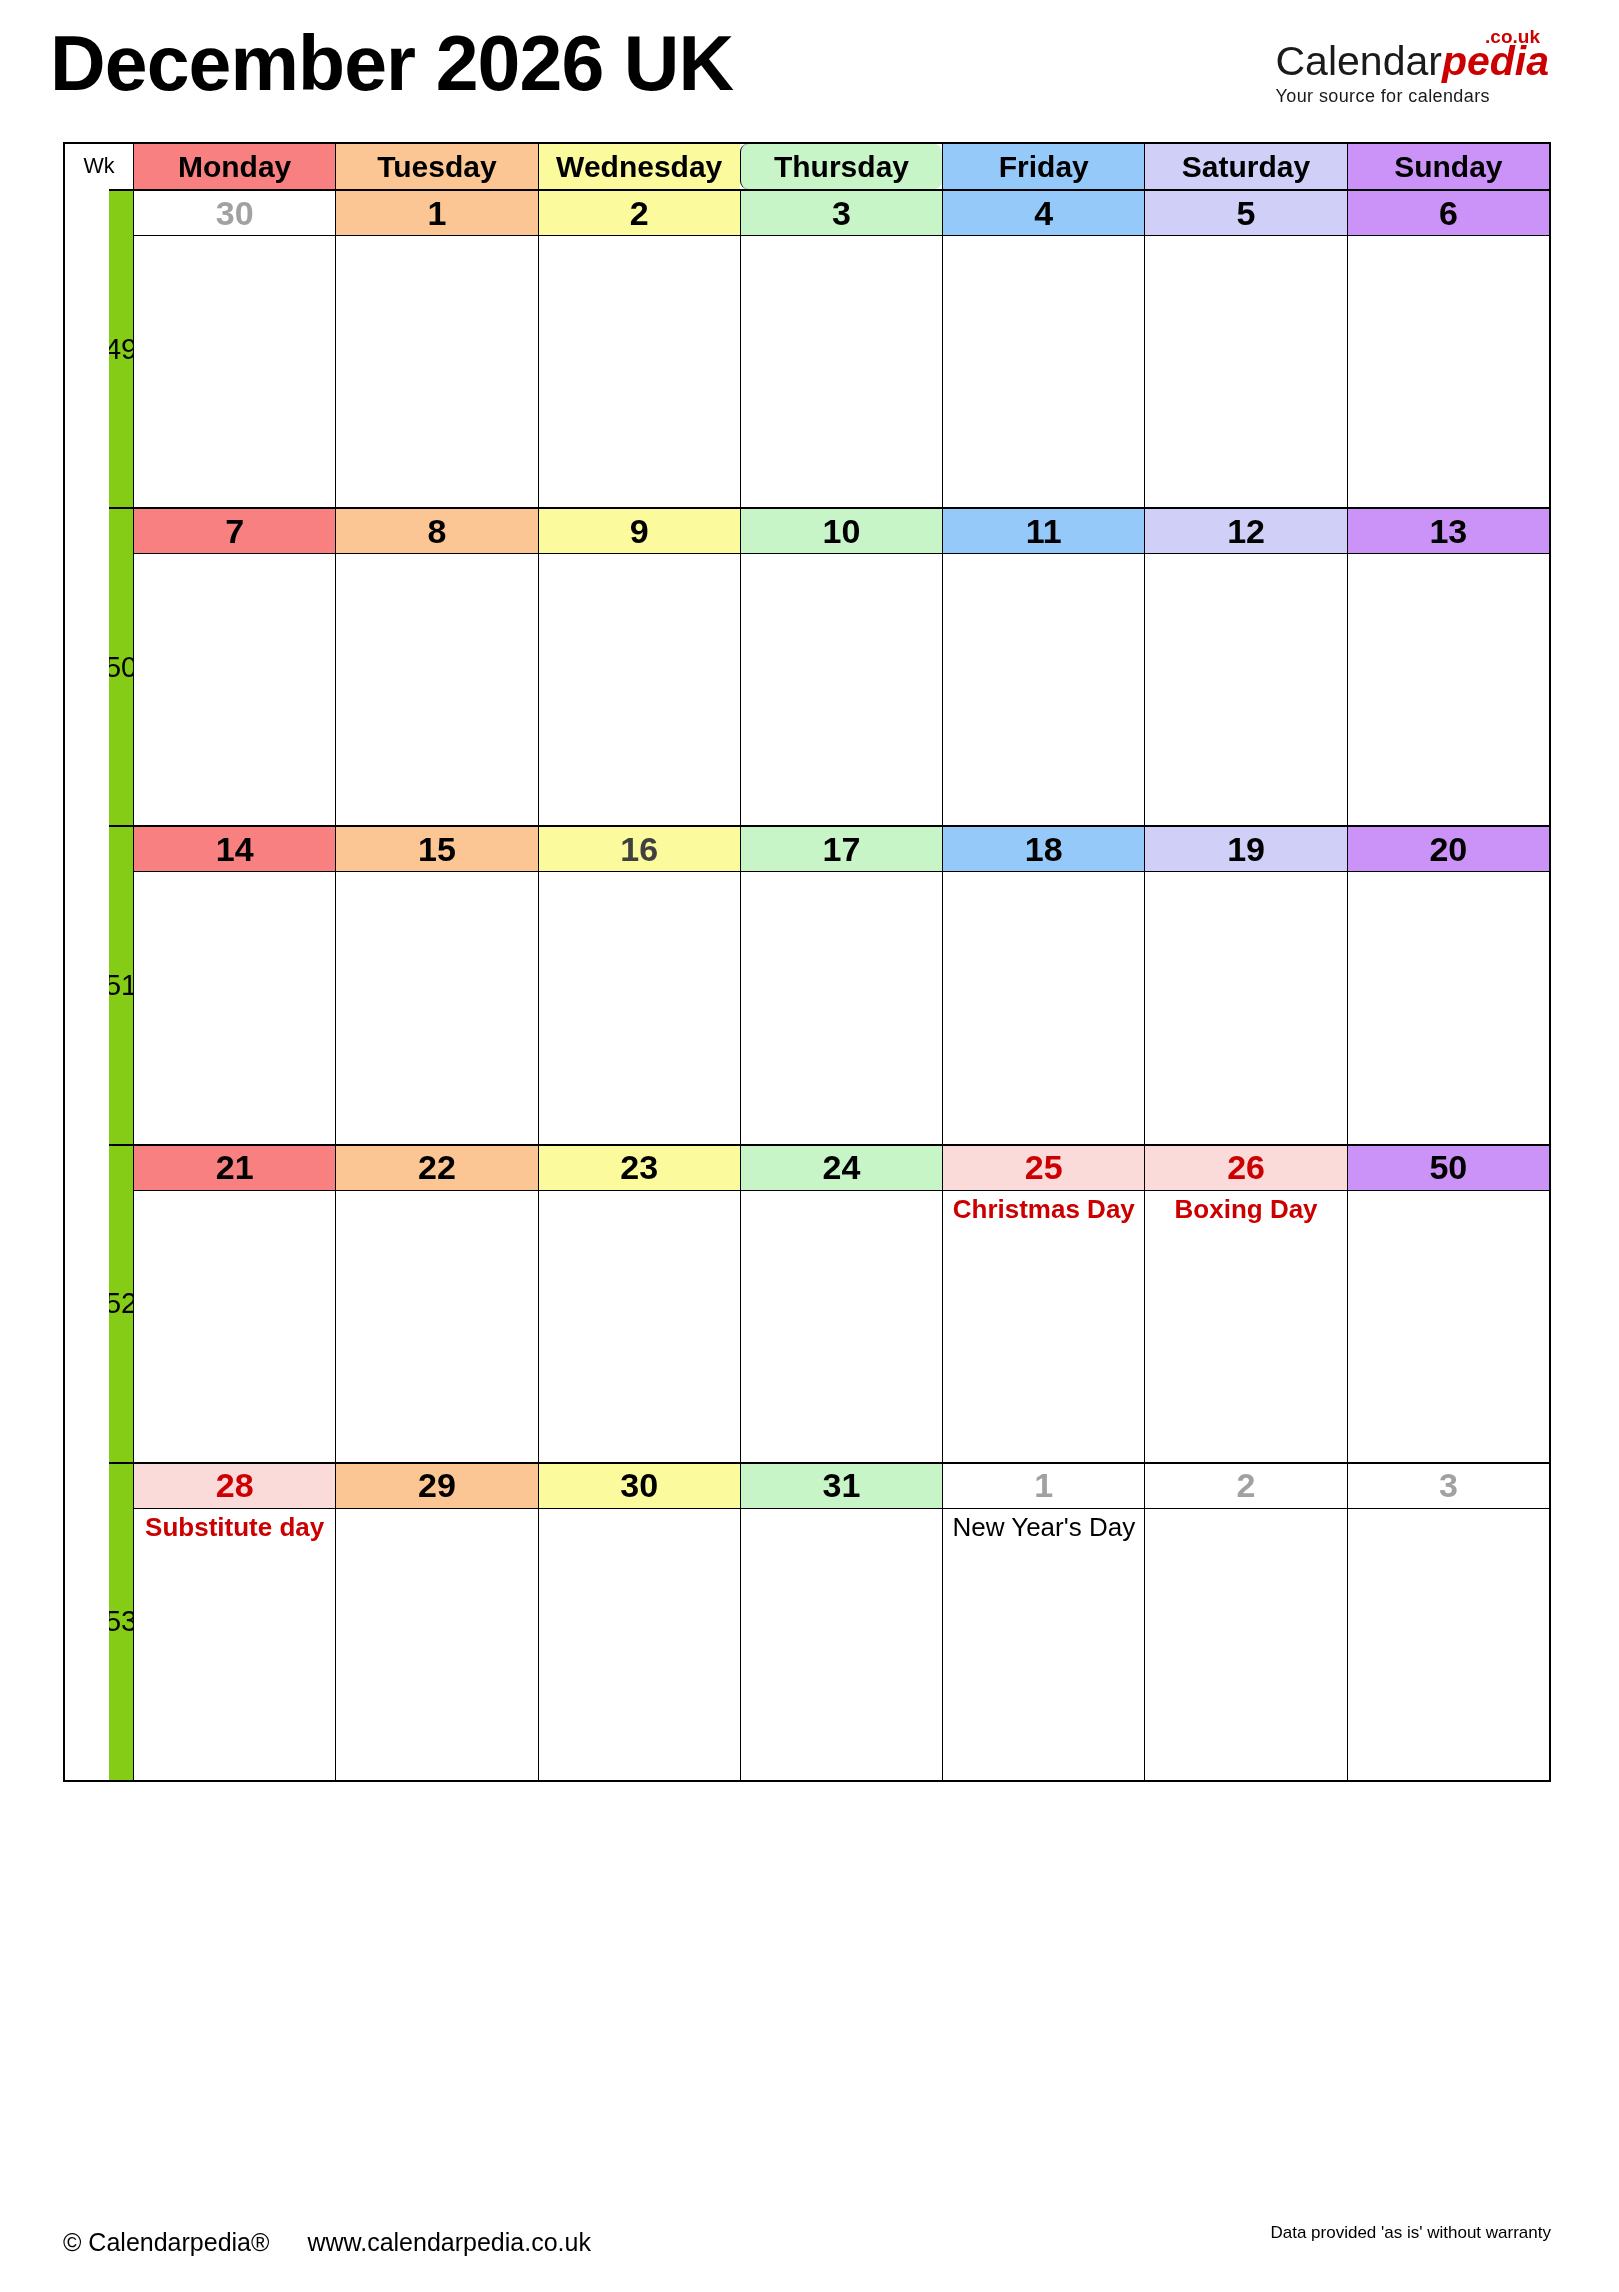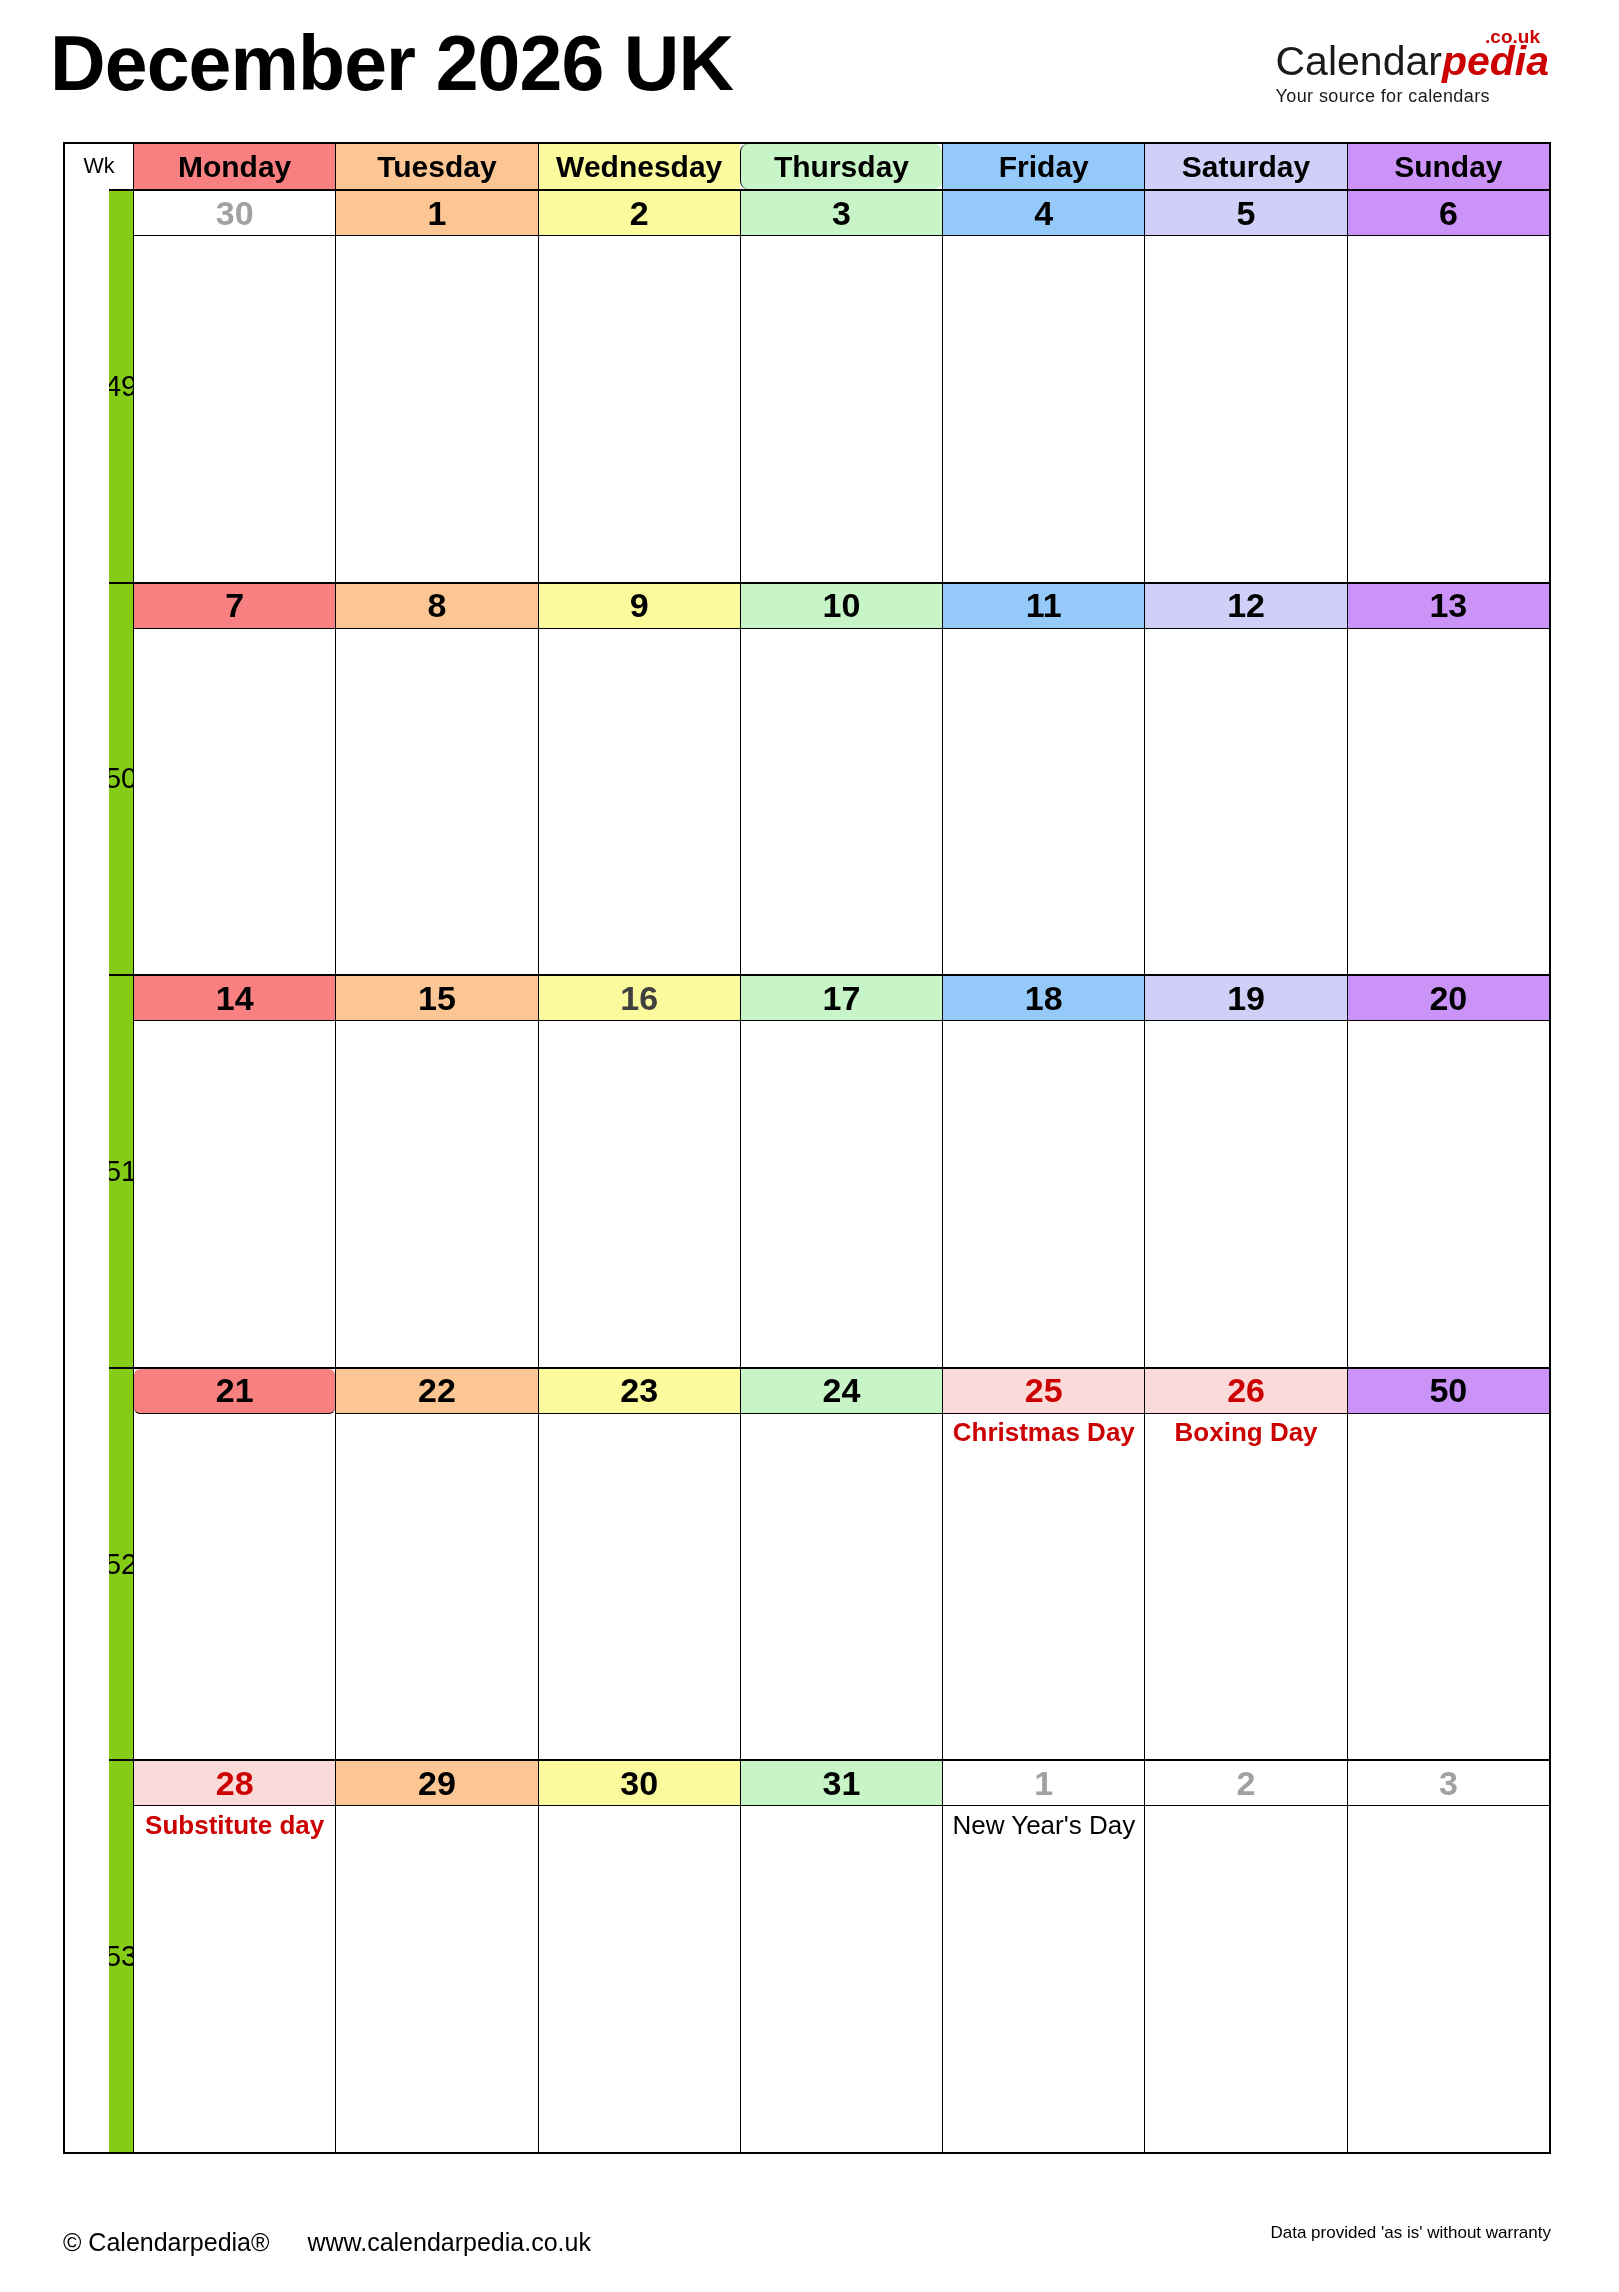--- a/index.html
+++ b/index.html
@@ -56,21 +56,21 @@
     letter-spacing: 0.4px;
     white-space: nowrap;
   }
 
   
   .calendar {
     position: absolute;
     left: 63px;
     top: 142px;
     width: 1488px;
-    height: 2012px;
+    height: 1640px;
     border: 2.7px solid #000;
     display: grid;
     grid-template-columns: 68px repeat(7, 1fr);
     grid-template-rows: 45px repeat(5, 1fr);
     background: #ffffff;
   }
   .cell { border-left: 1.8px solid #000; overflow: hidden; }
   .cell.first-col { border-left: none; }
   .cell.week-row { border-top: 2.7px solid #000; }
 
@@ -282,21 +282,21 @@
     </div>
     <div class="cell week-row day-cell">
       <div class="band" style="background-color: rgb(203, 147, 247); color: rgb(0, 0, 0);">
           <span>20</span>
         </div>
       <div class="note"></div>
     </div>
 
     <div class="cell week-row wk-cell first-col">52</div>
     <div class="cell week-row day-cell">
-      <div class="band" style="background-color: rgb(249, 128, 128); color: rgb(0, 0, 0); border-radius: 6px;">
+      <div class="band" style="background-color: rgb(249, 128, 128); color: rgb(0, 0, 0);">
           <span>21</span>
         </div>
       <div class="note"></div>
     </div>
     <div class="cell week-row day-cell">
       <div class="band" style="background-color: rgb(251, 198, 147); color: rgb(0, 0, 0);">
           <span>22</span>
         </div>
       <div class="note"></div>
     </div>

